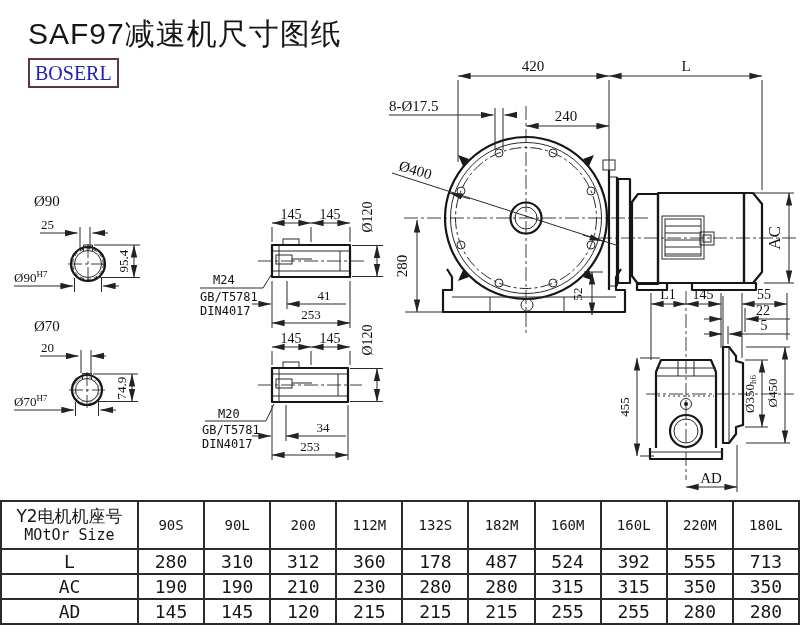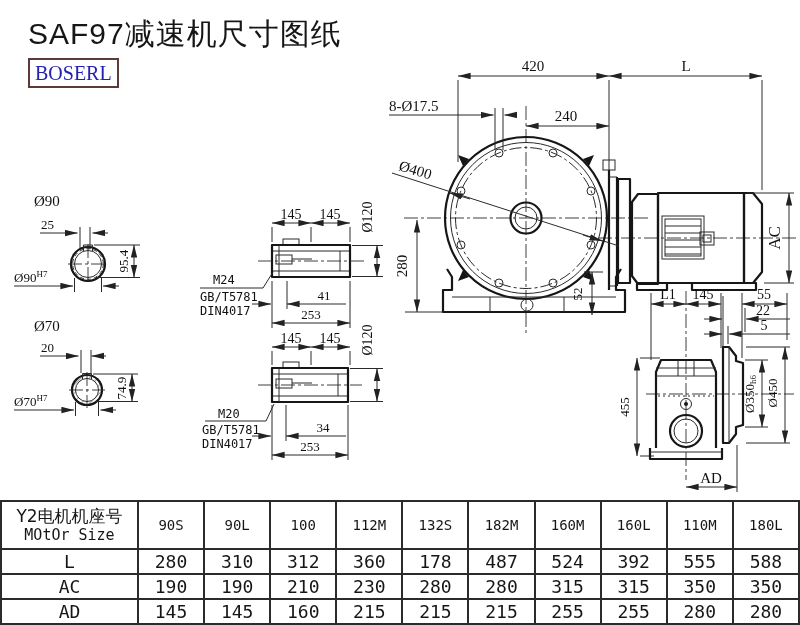--- a/index.html
+++ b/index.html
@@ -319,60 +319,60 @@
         <col>
       </colgroup>
     <tbody>
         <tr class="hrow">
       <th>
         <div class="h1">Y2电机机座号</div>
         <div class="h2">MOtOr Size</div>
       </th>
       <th class="colh">90S</th>
       <th class="colh">90L</th>
-      <th class="colh">100</th>
+      <th class="colh">200</th>
       <th class="colh">112M</th>
       <th class="colh">132S</th>
       <th class="colh">182M</th>
       <th class="colh">160M</th>
       <th class="colh">160L</th>
-      <th class="colh">110M</th>
+      <th class="colh">220M</th>
       <th class="colh">180L</th>
     </tr>
     <tr class="drow">
       <th class="num">L</th>
       <td class="num">280</td>
       <td class="num">310</td>
       <td class="num">312</td>
       <td class="num">360</td>
       <td class="num">178</td>
       <td class="num">487</td>
       <td class="num">524</td>
       <td class="num">392</td>
       <td class="num">555</td>
-      <td class="num">588</td>
+      <td class="num">713</td>
     </tr>
     <tr class="drow">
       <th class="num">AC</th>
       <td class="num">190</td>
       <td class="num">190</td>
       <td class="num">210</td>
       <td class="num">230</td>
       <td class="num">280</td>
       <td class="num">280</td>
       <td class="num">315</td>
       <td class="num">315</td>
       <td class="num">350</td>
       <td class="num">350</td>
     </tr>
     <tr class="drow">
       <th class="num">AD</th>
       <td class="num">145</td>
       <td class="num">145</td>
-      <td class="num">160</td>
+      <td class="num">120</td>
       <td class="num">215</td>
       <td class="num">215</td>
       <td class="num">215</td>
       <td class="num">255</td>
       <td class="num">255</td>
       <td class="num">280</td>
       <td class="num">280</td>
     </tr>
   </tbody>
     </table>

